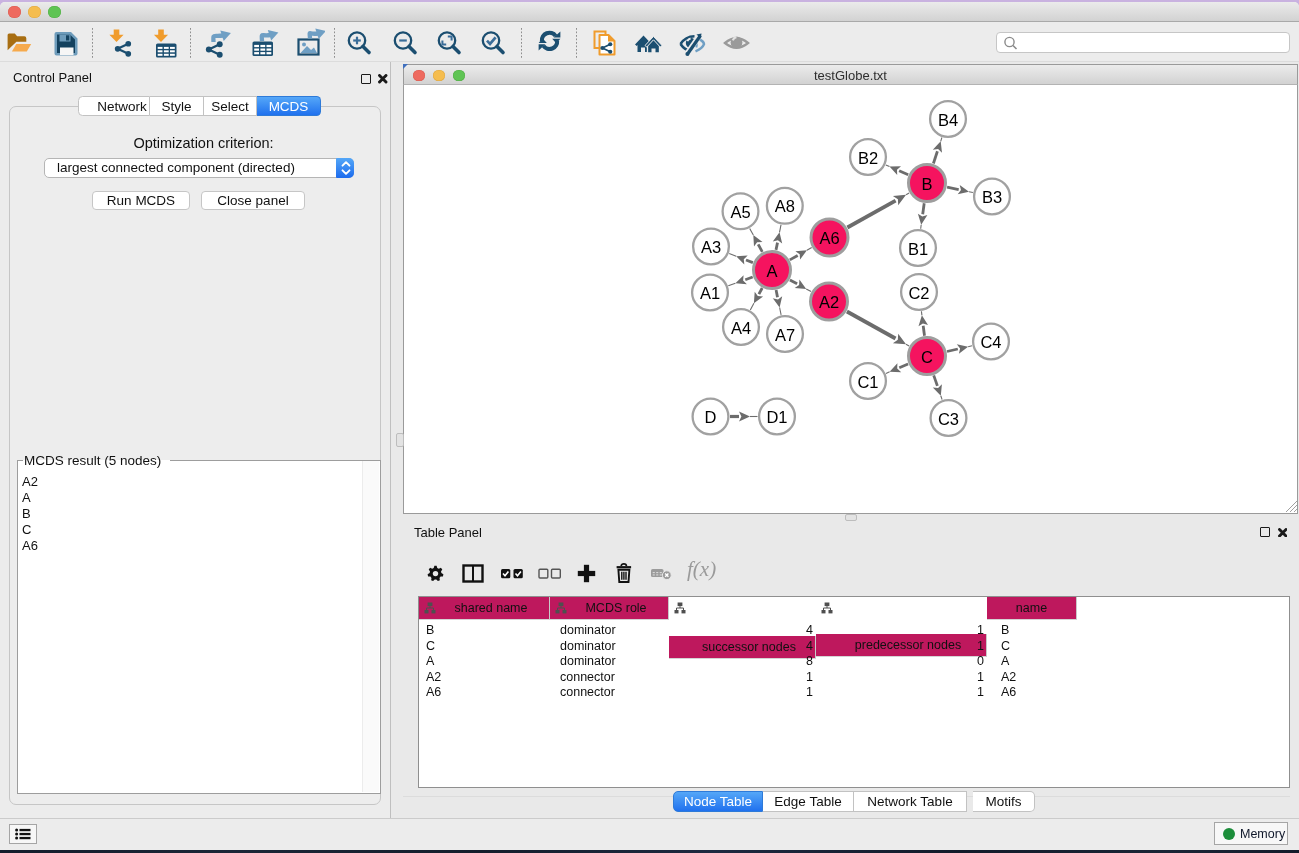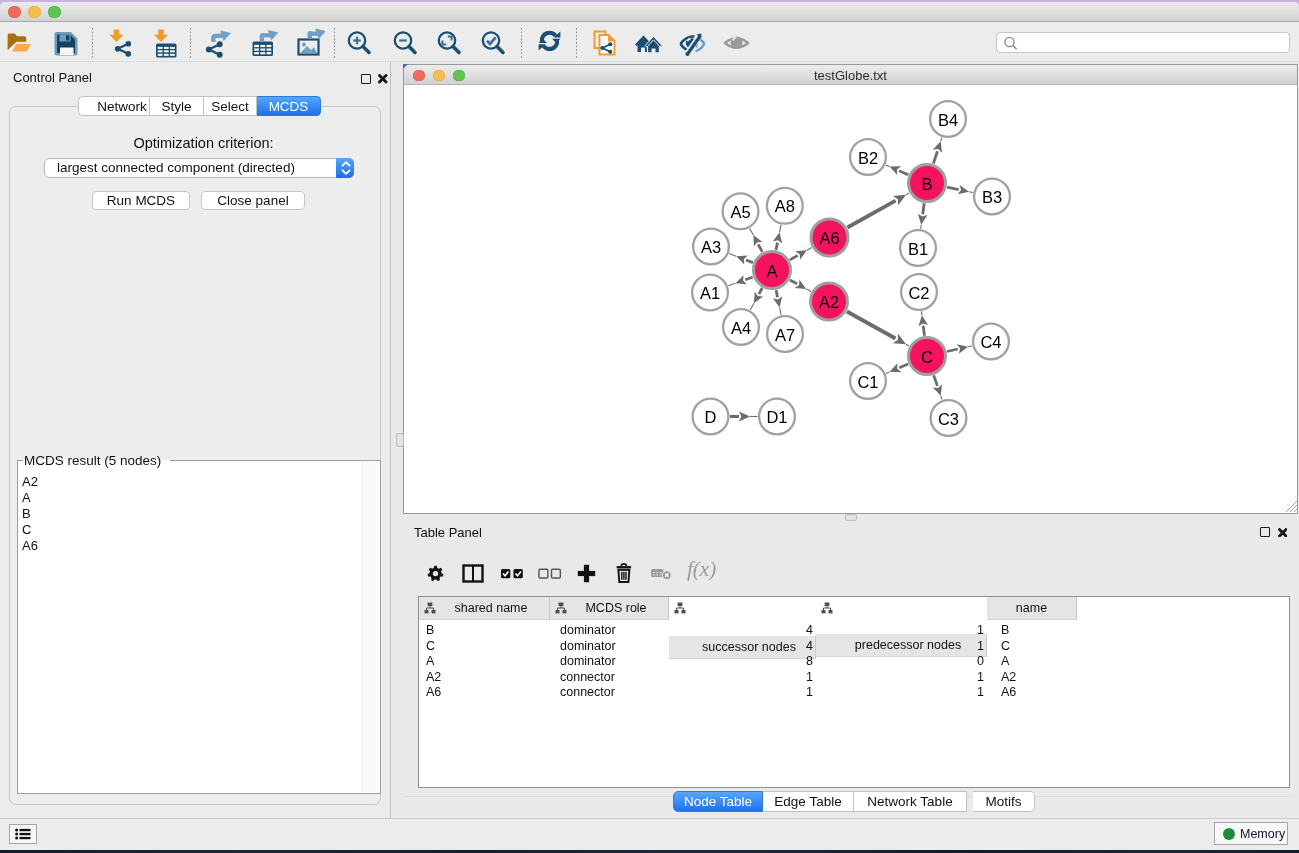--- a/index.html
+++ b/index.html
@@ -50,21 +50,21 @@
   #mdi { position:absolute; left:391px; top:62px; width:908px; height:756px; background:#e9e9e9; }
   #netwin { position:absolute; left:403px; top:64px; width:895px; height:450px;
     background:#fff; border:1px solid #9a9a9a; }
   #netwin-title { position:absolute; left:403px; top:64px; width:895px; height:21px;
     background:linear-gradient(#ececec,#d2d2d2); border:1px solid #9a9a9a; border-bottom:1px solid #b3b3b3; border-radius:1px; }
   #netwin-title .tl { width:11.5px; height:11.5px; top:4.5px; }
   #netwin-title .txt { position:absolute; left:0; right:0; top:3px; text-align:center; font-size:13px; color:#2e2e2e; }
   #tpanel-title { position:absolute; left:414px; top:525px; font-size:13px; color:#111; }
   #ttable { position:absolute; left:418px; top:596px; width:872px; height:192px;
     background:#fff; border:1px solid #8f8f8f; }
-  .thcell { position:absolute; top:0; height:23px; background:#e5e5e5; border-right:1px solid #c9c9c9;
+  .thcell { position:absolute; top:0; height:23px; background:#be185d; border-right:1px solid #c9c9c9;
     border-bottom:1px solid #d4d4d4; font-size:12.5px; color:#111; }
   .thcell span { display:block; text-align:center; line-height:23px; }
   .trow { position:absolute; font-size:12.5px; color:#111; line-height:15.5px; }
   .num { text-align:right; }
   .btab { position:absolute; top:791px; height:21px; line-height:20px; font-size:13.5px; color:#111;
     text-align:center; background:#fff; border:1px solid #c2c2c2; border-left:none; }
   .btab.first { border-left:1px solid #c2c2c2; border-radius:5px 0 0 5px; }
   .btab.last { border-radius:0 5px 5px 0; }
   .btab.sel { background:linear-gradient(#55a7f8,#2071ee); color:#fff; border-color:#2e7ad8; }
   #statusbar { position:absolute; left:0; top:818px; width:1299px; height:32px; background:#ececec;

